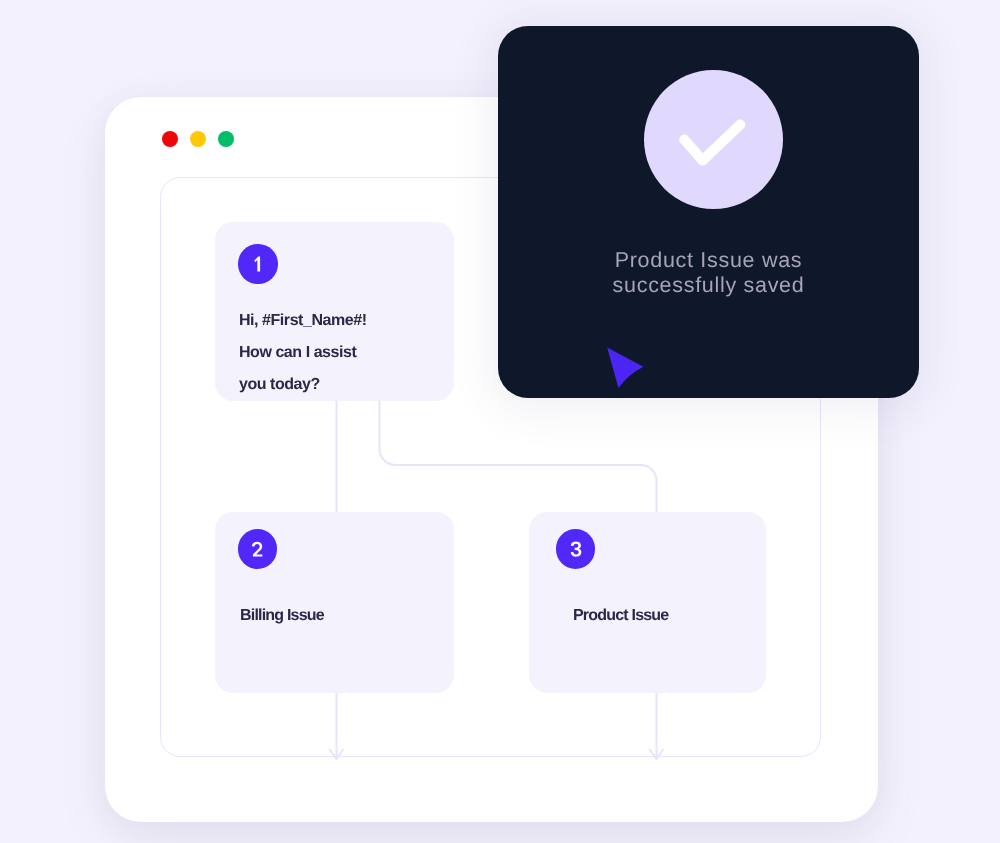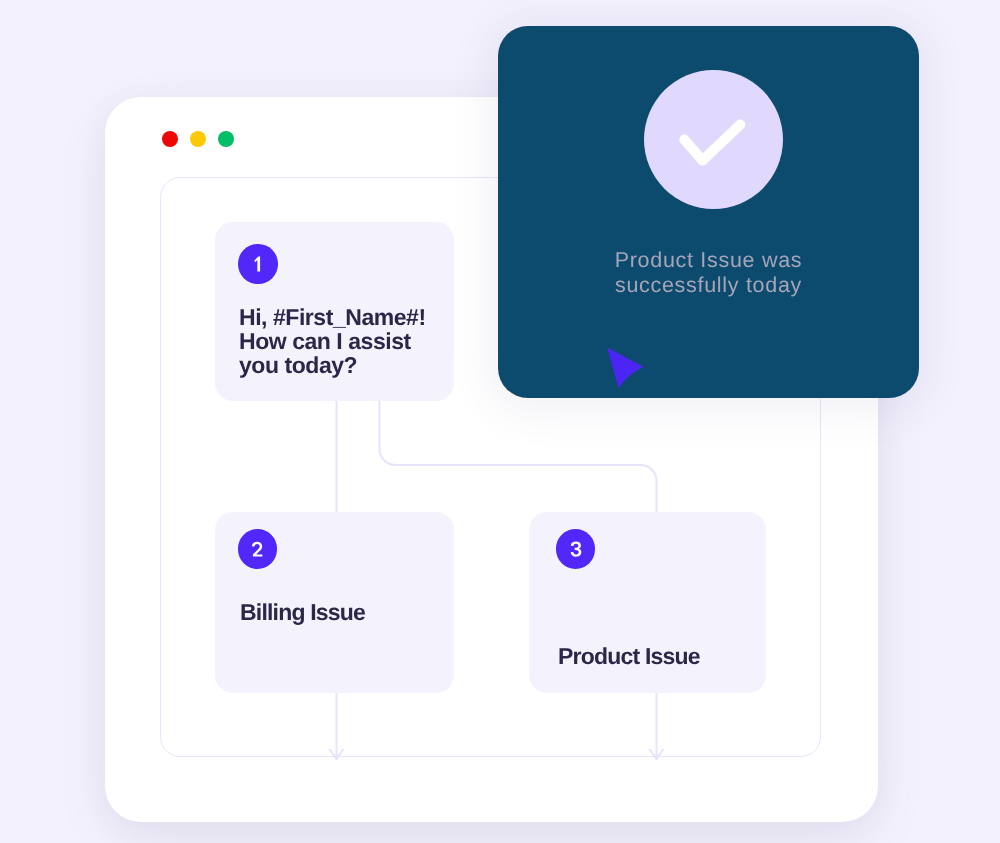--- a/index.html
+++ b/index.html
@@ -46,32 +46,32 @@
     position:absolute;
     width:39.5px; height:39.5px; border-radius:50%;
     background:#5227f9;
     display:flex; align-items:center; justify-content:center;
   }
   .badge svg { display:block; overflow:visible; }
   .sr { position:absolute; width:1px; height:1px; overflow:hidden; clip:rect(0 0 0 0); white-space:nowrap; }
   .node-text {
     position:absolute;
     color:#2b2748;
-    font-size:23px;
+    font-size:16px;
     font-weight:600;
-    line-height:24px;
+    line-height:32px;
     letter-spacing:-0.45px;
     white-space:pre-line;
   }
 
   
   .toast {
     position:absolute;
     left:498px; top:26px; width:421px; height:372px;
-    background:#0c4a6e;
+    background:#0f172a;
     border-radius:30px;
     box-shadow:0 4px 42px 9px rgba(92,84,140,0.085);
   }
   .check-circle {
     position:absolute; left:146px; top:44px;
     width:139px; height:139px; border-radius:50%;
     background:#e0d9fd;
   }
   .toast-text {
     position:absolute; left:0; top:222px; width:100%;
@@ -83,21 +83,21 @@
   .connectors { position:absolute; left:0; top:0; }
   .node1 { left:215px; top:222px; width:239px; height:179px; }
   .node2 { left:215px; top:512px; width:239px; height:181px; }
   .node3 { left:529px; top:512px; width:237px; height:181px; }
   .node1 .badge { left:23.3px; top:22px; }
   .node2 .badge { left:22.8px; top:17.2px; }
   .node3 .badge { left:26.9px; top:17.1px; }
   .node1 .node-text { left:24px; top:83px; }
   .node2 .node-text, .node3 .node-text { letter-spacing:-0.8px; }
   .node2 .node-text { left:25px; top:88px;text-align:center; }
-  .node3 .node-text { left:29px; top:88px;margin-top:44px; }
+  .node3 .node-text { left:44px; top:88px; }
 </style>
 </head>
 <body>
 
 <div class="stage">
   <div class="window">
     <div class="dots">
       <span class="dot red"></span>
       <span class="dot yellow"></span>
       <span class="dot green"></span>
@@ -147,20 +147,20 @@
   </div>
 
   <div class="toast">
     <div class="check-circle">
       <svg width="139" height="139" viewBox="0 0 139 139">
         <path d="M40.3 69.5 L58.5 90.5 L96.2 54.6" fill="none" stroke="#ffffff" stroke-width="10.2" stroke-linecap="round" stroke-linejoin="round"></path>
       </svg>
     </div>
     <div class="toast-text">
       <div>Product Issue was</div>
-      <div>successfully today</div>
+      <div>successfully saved</div>
     </div>
   </div>
 
   <svg class="cursor" width="52" height="55" viewBox="0 0 52 55">
     <path d="M7.2 7.6 L43.4 26.7 Q28.3 34.2 18.4 48.0 Z" fill="#4c25f5"></path>
   </svg>
 </div>
 
 </body></html>

